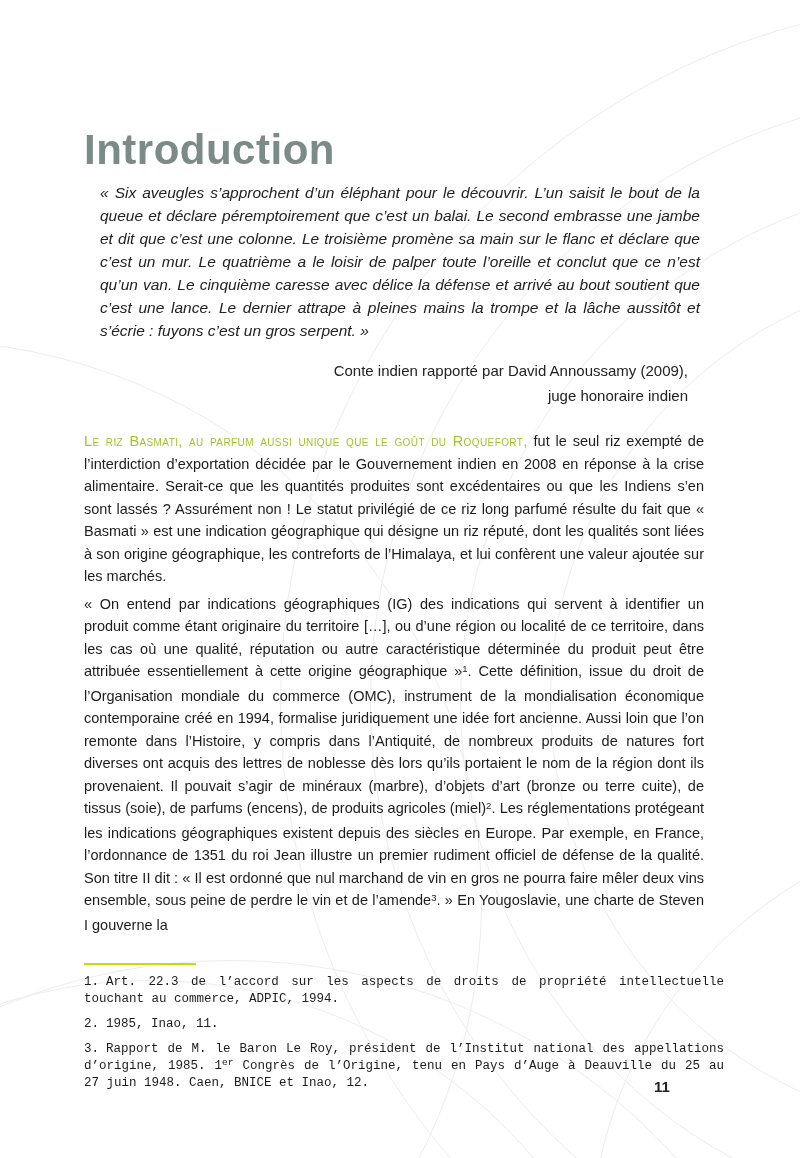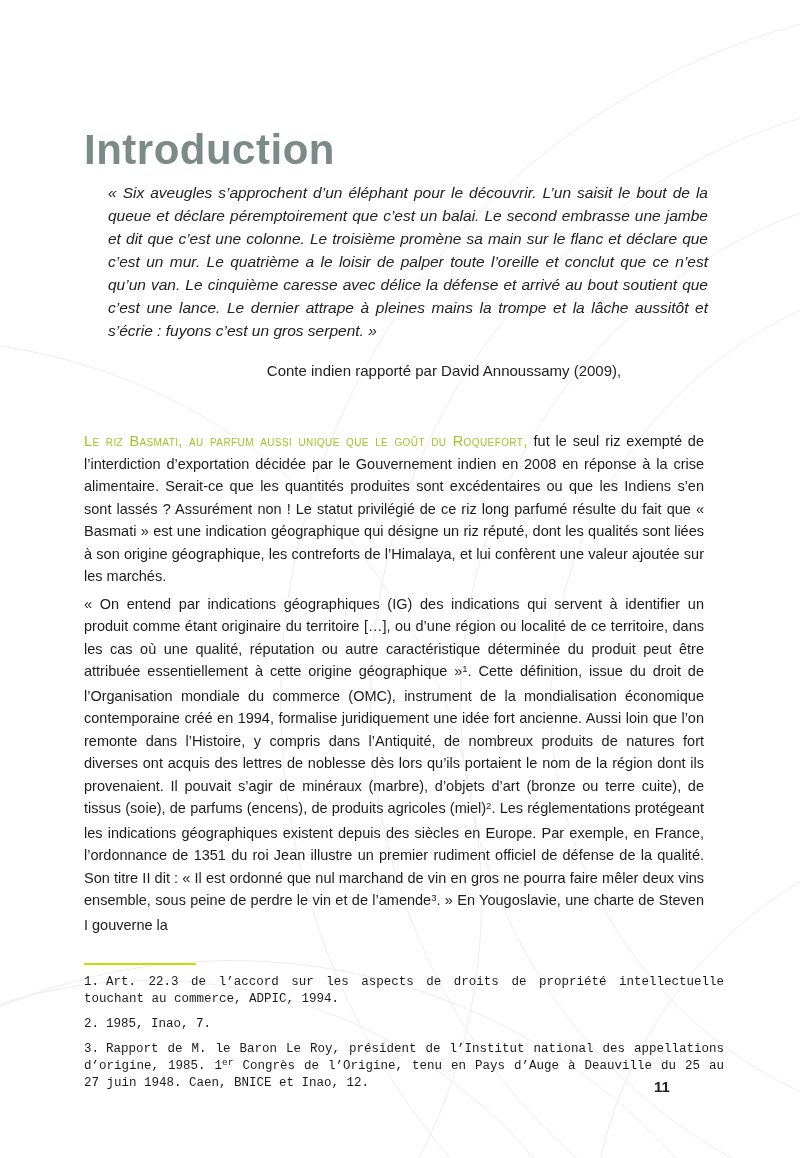--- a/index.html
+++ b/index.html
@@ -29,26 +29,26 @@
 
   .page-title {
     position:absolute; left:84px; top:98px;
     font-size:42px; font-weight:bold; letter-spacing:0.5px;
     color:#7b8b88;
   }
 
   .quote {
     position:absolute; left:100px; top:181px; width:600px;
     font-size:15.5px; font-style:italic; line-height:23px;
-    text-align:justify; color:#222222;margin-left:8px;
+    text-align:justify; color:#222222;
   }
 
   .attribution {
     position:absolute; left:200px; top:358px; width:488px;
-    text-align:center; font-size:15px; line-height:25px; color:#222222;
+    text-align:right; font-size:15px; line-height:25px; color:#222222;
   }
 
   .body-text {
     position:absolute; left:84px; top:430px; width:632px;
     font-size:14.5px; line-height:22.5px; text-align:justify;
     color:#1c1c1c;
   }
   .body-para { margin:0 12px 5px 0; }
   .seg-smallcaps {
     color:#a2c52a;
@@ -91,31 +91,32 @@
   </div>
 
   <div class="content">
 
     <h1 class="page-title">Introduction</h1>
 
     <div class="quote">« Six aveugles s’approchent d’un éléphant pour le découvrir. L’un saisit le bout de la queue et déclare péremptoirement que c’est un balai. Le second embrasse une jambe et dit que c’est une colonne. Le troisième promène sa main sur le flanc et déclare que c’est un mur. Le quatrième a le loisir de palper toute l’oreille et conclut que ce n’est qu’un van. Le cinquième caresse avec délice la défense et arrivé au bout soutient que c’est une lance. Le dernier attrape à pleines mains la trompe et la lâche aussitôt et s’écrie : fuyons c’est un gros serpent. »</div>
 
     <div class="attribution">
       <div>Conte indien rapporté par David Annoussamy (2009),</div>
+      <div>juge honoraire indien</div>
     </div>
 
     <div class="body-text" id="paragraphs">
         <p class="body-para"><span class="seg-smallcaps">Le riz Basmati, au parfum aussi unique que le goût du Roquefort,</span><span class="seg-normal"> fut le seul riz exempté de l’interdiction d’exportation décidée par le Gouvernement indien en 2008 en réponse à la crise alimentaire. Serait-ce que les quantités produites sont excédentaires ou que les Indiens s’en sont lassés ? Assurément non ! Le statut privilégié de ce riz long parfumé résulte du fait que « Basmati » est une indication géographique qui désigne un riz réputé, dont les qualités sont liées à son origine géographique, les contreforts de l’Himalaya, et lui confèrent une valeur ajoutée sur les marchés.</span></p>
         <p class="body-para"><span class="seg-normal">« On entend par indications géographiques (IG) des indications qui servent à identifier un produit comme étant originaire du territoire […], ou d’une région ou localité de ce territoire, dans les cas où une qualité, réputation ou autre caractéristique déterminée du produit peut être attribuée essentiellement à cette origine géographique »</span><span class="seg-sup">1</span><span class="seg-normal">. Cette définition, issue du droit de l’Organisation mondiale du commerce (OMC), instrument de la mondialisation économique contemporaine créé en 1994, formalise juridiquement une idée fort ancienne. Aussi loin que l’on remonte dans l’Histoire, y compris dans l’Antiquité, de nombreux produits de natures fort diverses ont acquis des lettres de noblesse dès lors qu’ils portaient le nom de la région dont ils provenaient. Il pouvait s’agir de minéraux (marbre), d’objets d’art (bronze ou terre cuite), de tissus (soie), de parfums (encens), de produits agricoles (miel)</span><span class="seg-sup">2</span><span class="seg-normal">. Les réglementations protégeant les indications géographiques existent depuis des siècles en Europe. Par exemple, en France, l’ordonnance de 1351 du roi Jean illustre un premier rudiment officiel de défense de la qualité. Son titre II dit : « Il est ordonné que nul marchand de vin en gros ne pourra faire mêler deux vins ensemble, sous peine de perdre le vin et de l’amende</span><span class="seg-sup">3</span><span class="seg-normal">. » En Yougoslavie, une charte de Steven I gouverne la</span></p>
       </div>
 
     <div class="fn-rule"></div>
 
     <div class="footnotes" id="footnotes">
         <p class="footnote"><span class="fn-num">1.</span><span class="seg-normal">Art. 22.3 de l’accord sur les aspects de droits de propriété intellectuelle touchant au commerce, ADPIC, 1994.</span></p>
-        <p class="footnote"><span class="fn-num">2.</span><span class="seg-normal">1985, Inao, 7.</span></p>
+        <p class="footnote"><span class="fn-num">2.</span><span class="seg-normal">1985, Inao, 11.</span></p>
         <p class="footnote"><span class="fn-num">3.</span><span class="seg-normal">Rapport de M. le Baron Le Roy, président de l’Institut national des appellations d’origine, 1985. 1</span><span class="seg-sup">er</span><span class="seg-normal"> Congrès de l’Origine, tenu en Pays d’Auge à Deauville du 25 au 27 juin 1948. Caen, BNICE et Inao, 12.</span></p>
       </div>
 
     <div class="page-number">11</div>
 
   </div>
 </div>
 
 </body></html>

